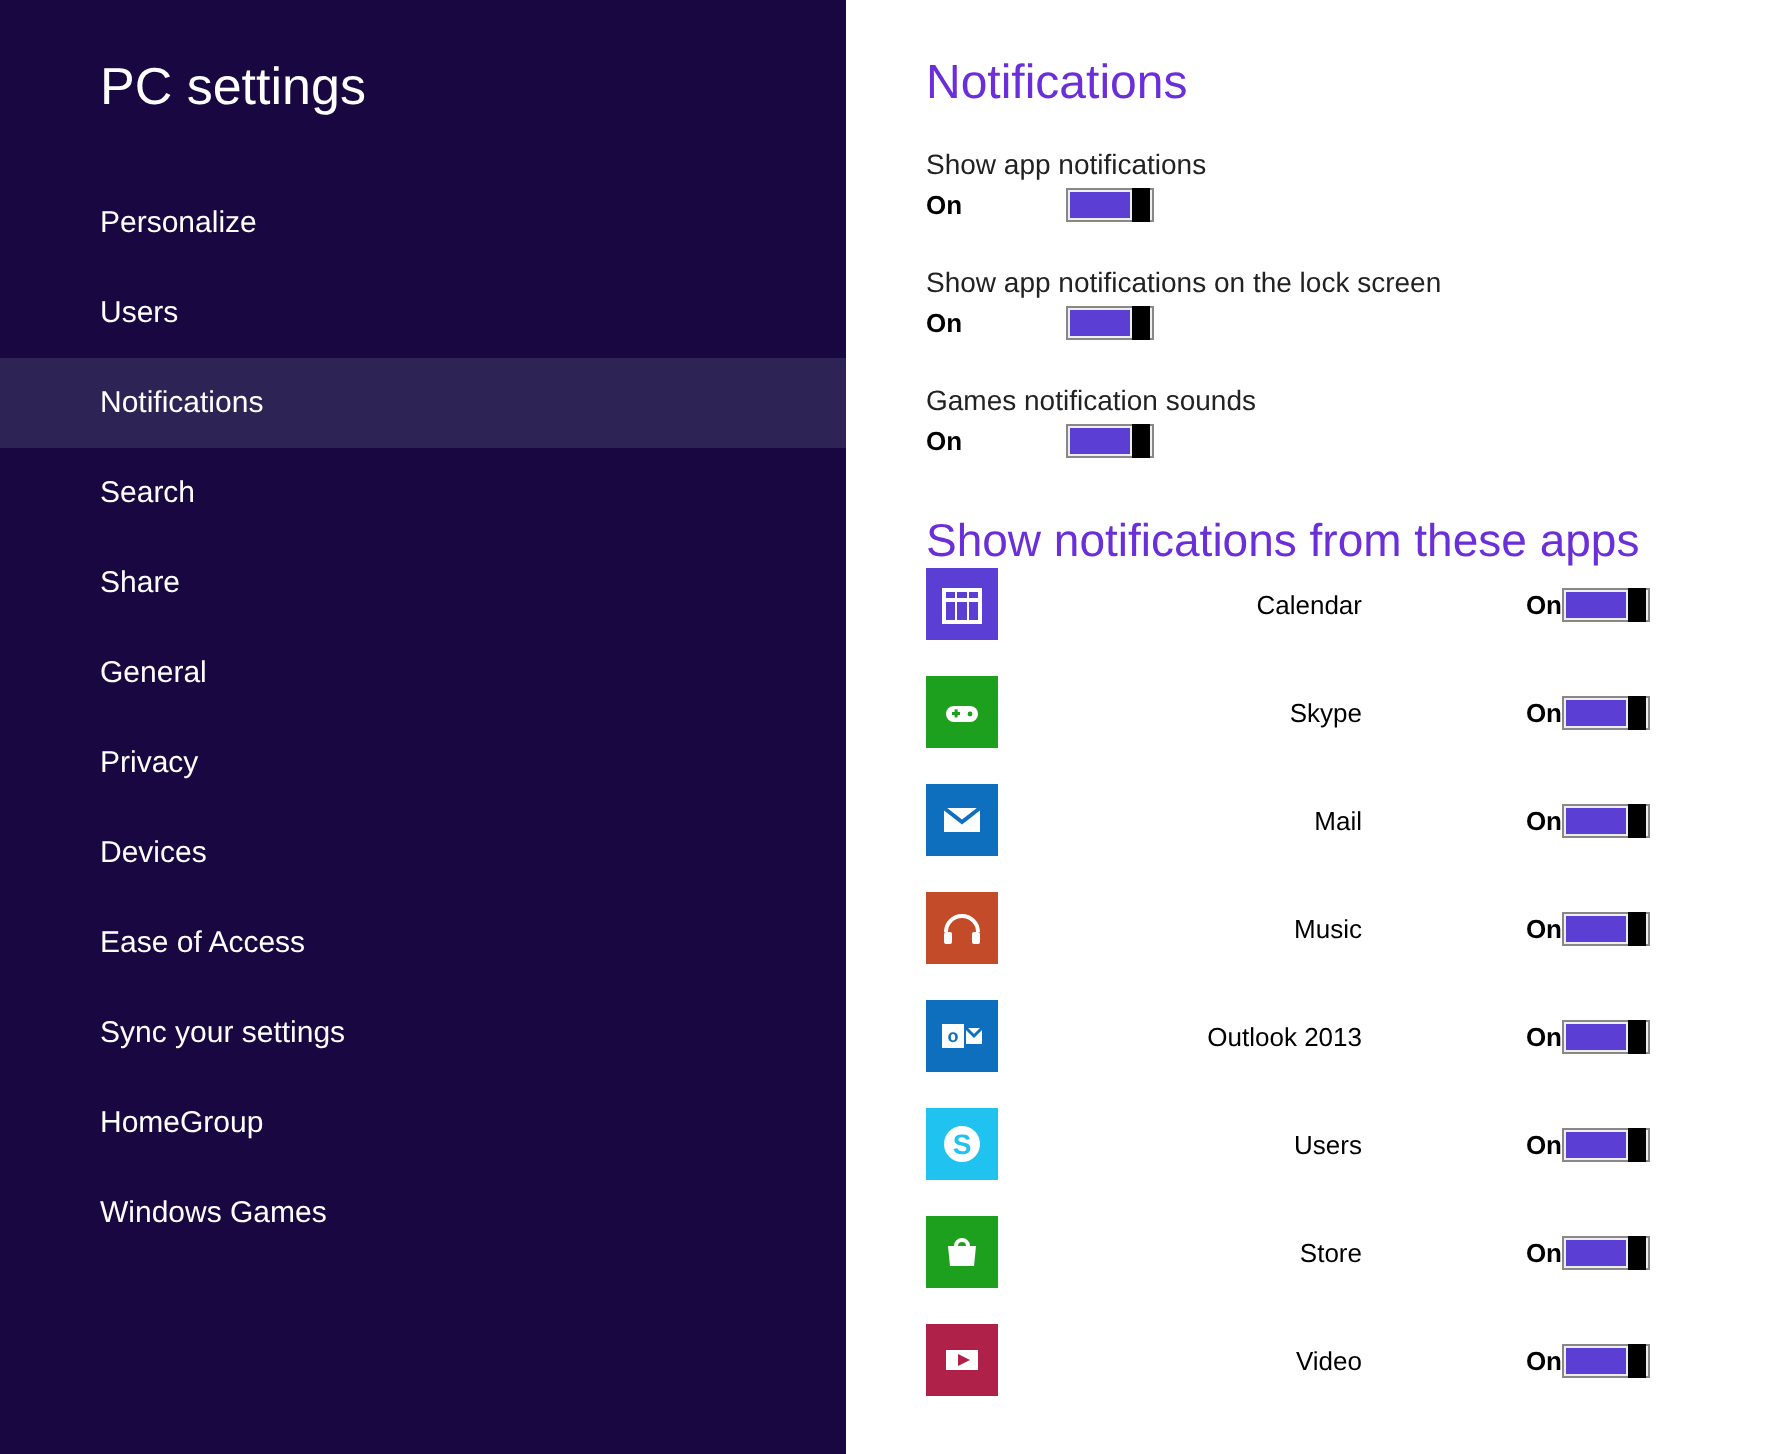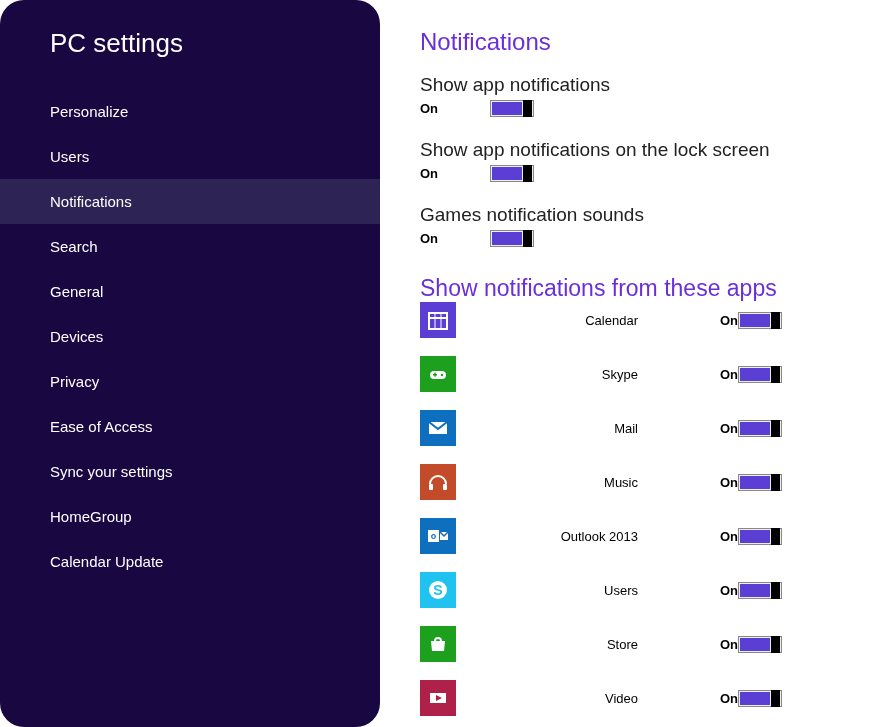--- a/index.html
+++ b/index.html
@@ -4,25 +4,24 @@
   <style>
     * { margin: 0; padding: 0; box-sizing: border-box; }
     body {
       font-family: "Segoe UI", Arial, sans-serif;
       width: 883px;
       height: 727px;
       display: flex;
       overflow: hidden;
     }
     .sidebar {
-      width: 380px;
+      width: 423px;
       background: #180740;
       color: #fff;
       padding-top: 28px;
-      border-radius: 24px;
     }
     .sidebar-title {
       font-size: 26px;
       font-weight: 300;
       padding: 0 0 30px 50px;
     }
     .sidebar-item {
       padding: 14px 0 14px 50px;
       font-size: 15px;
       cursor: pointer;
@@ -39,21 +38,21 @@
     .section-title {
       color: #6b2fd9;
       font-size: 24px;
       font-weight: 400;
       margin-bottom: 18px;
     }
     .setting-group {
       margin-bottom: 22px;
     }
     .setting-label {
-      font-size: 19px;
+      font-size: 14px;
       color: #222;
       margin-bottom: 4px;
     }
     .setting-row {
       display: flex;
       align-items: center;
     }
     .setting-value {
       font-size: 13px;
       font-weight: 700;
@@ -119,27 +118,28 @@
 </head>
 <body>
 
 <div class="sidebar">
   <div class="sidebar-title">PC settings</div>
   <div id="sidebar-items">
       <div class="sidebar-item"><span>Personalize</span></div>
       <div class="sidebar-item"><span>Users</span></div>
       <div class="sidebar-item selected"><span>Notifications</span></div>
       <div class="sidebar-item"><span>Search</span></div>
+      <div class="sidebar-item"><span>Share</span></div>
       <div class="sidebar-item"><span>General</span></div>
+      <div class="sidebar-item"><span>Privacy</span></div>
       <div class="sidebar-item"><span>Devices</span></div>
-      <div class="sidebar-item"><span>Privacy</span></div>
       <div class="sidebar-item"><span>Ease of Access</span></div>
       <div class="sidebar-item"><span>Sync your settings</span></div>
       <div class="sidebar-item"><span>HomeGroup</span></div>
-      <div class="sidebar-item"><span>Calendar Update</span></div>
+      <div class="sidebar-item"><span>Windows Games</span></div>
     </div>
 </div>
 
 <div class="main">
   <div class="section-title">Notifications</div>
   <div id="settings-list">
       <div class="setting-group">
         <div class="setting-label">Show app notifications</div>
         <div class="setting-row">
           <div class="setting-value">On</div>

